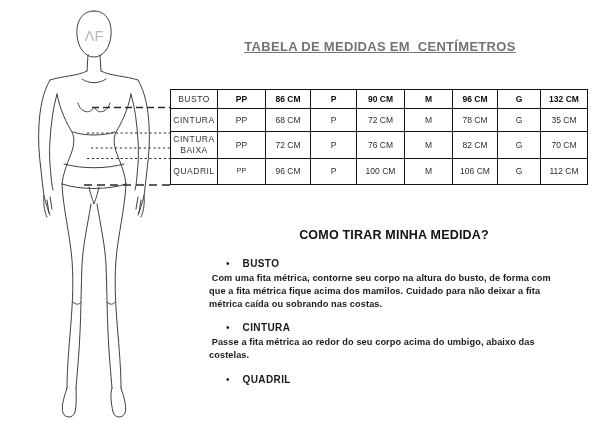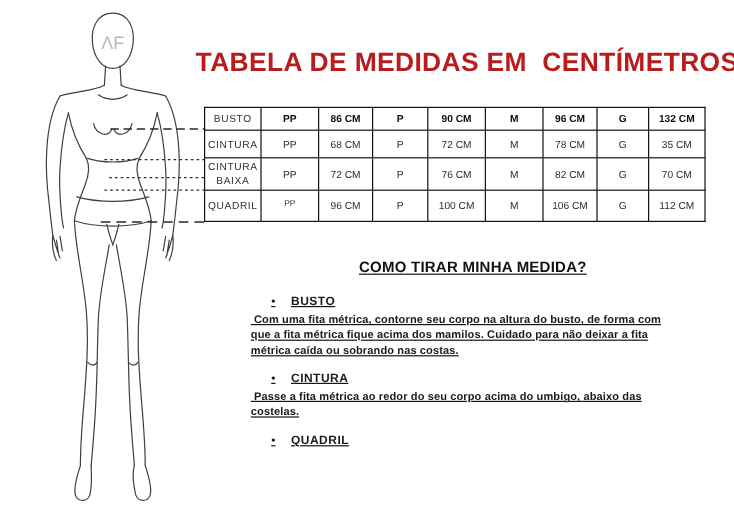--- a/index.html
+++ b/index.html
@@ -4,39 +4,39 @@
 <style>
   html,body{margin:0;padding:0;background:#fff;}
   .page{position:relative;width:612px;height:439px;background:#ffffff;overflow:hidden;
         font-family:"Liberation Sans",sans-serif;color:#161616;padding-left:16px;}
 
   
   .croquis{position:absolute;left:0;top:0;}
 
   
   .page-title{position:absolute;left:163px;top:39px;width:434px;text-align:center;
-              font-size:22px;font-weight:bold;color:#b91c1c;letter-spacing:0.3px;white-space:pre;}
+              font-size:13px;font-weight:bold;color:#737373;letter-spacing:0.3px;white-space:pre;text-decoration:underline;}
 
   
   .size-table{position:absolute;left:170px;top:89px;border-collapse:collapse;table-layout:fixed;
               border:1.5px solid #121212;}
   .size-table td{border:1px solid #121212;text-align:center;vertical-align:middle;
                  font-size:8.5px;color:#2e2e2e;padding:0;line-height:1.25;}
   .size-table td.label{letter-spacing:0.5px;color:#333;}
   .size-table tr.head td{font-weight:bold;color:#0d0d0d;}
   .size-table tr.head td.label{font-weight:normal;color:#333;}
   .size-table tr:nth-child(1){height:19px;}
   .size-table tr:nth-child(2){height:23px;}
   .size-table tr:nth-child(3){height:27px;}
   .size-table tr:nth-child(4){height:26px;}
   .size-table tr:nth-child(5){height:22px;}
   .size-table tr:nth-child(4) td:nth-child(2){font-size:7px;}
 
   
-  .instructions{position:absolute;left:209px;top:216px;width:356px;text-decoration:underline;}
+  .instructions{position:absolute;left:209px;top:228px;width:356px;}
   .inst-heading{margin:0 0 16px 14px;text-align:center;font-size:12.5px;font-weight:bold;
                 letter-spacing:0.2px;color:#111;}
   .inst-item{margin:0 0 12px 0;}
   .inst-label-row{display:flex;align-items:baseline;padding-left:17px;}
   .bullet{font-size:10px;margin-right:13px;color:#1b1b1b;}
   .inst-label{font-size:10px;font-weight:bold;letter-spacing:0.4px;color:#1b1b1b;}
   .inst-text{margin:3px 0 0 0;font-size:9.2px;font-weight:bold;line-height:12.8px;
              letter-spacing:0.1px;color:#1b1b1b;white-space:pre-wrap;}
 </style>
 </head>

